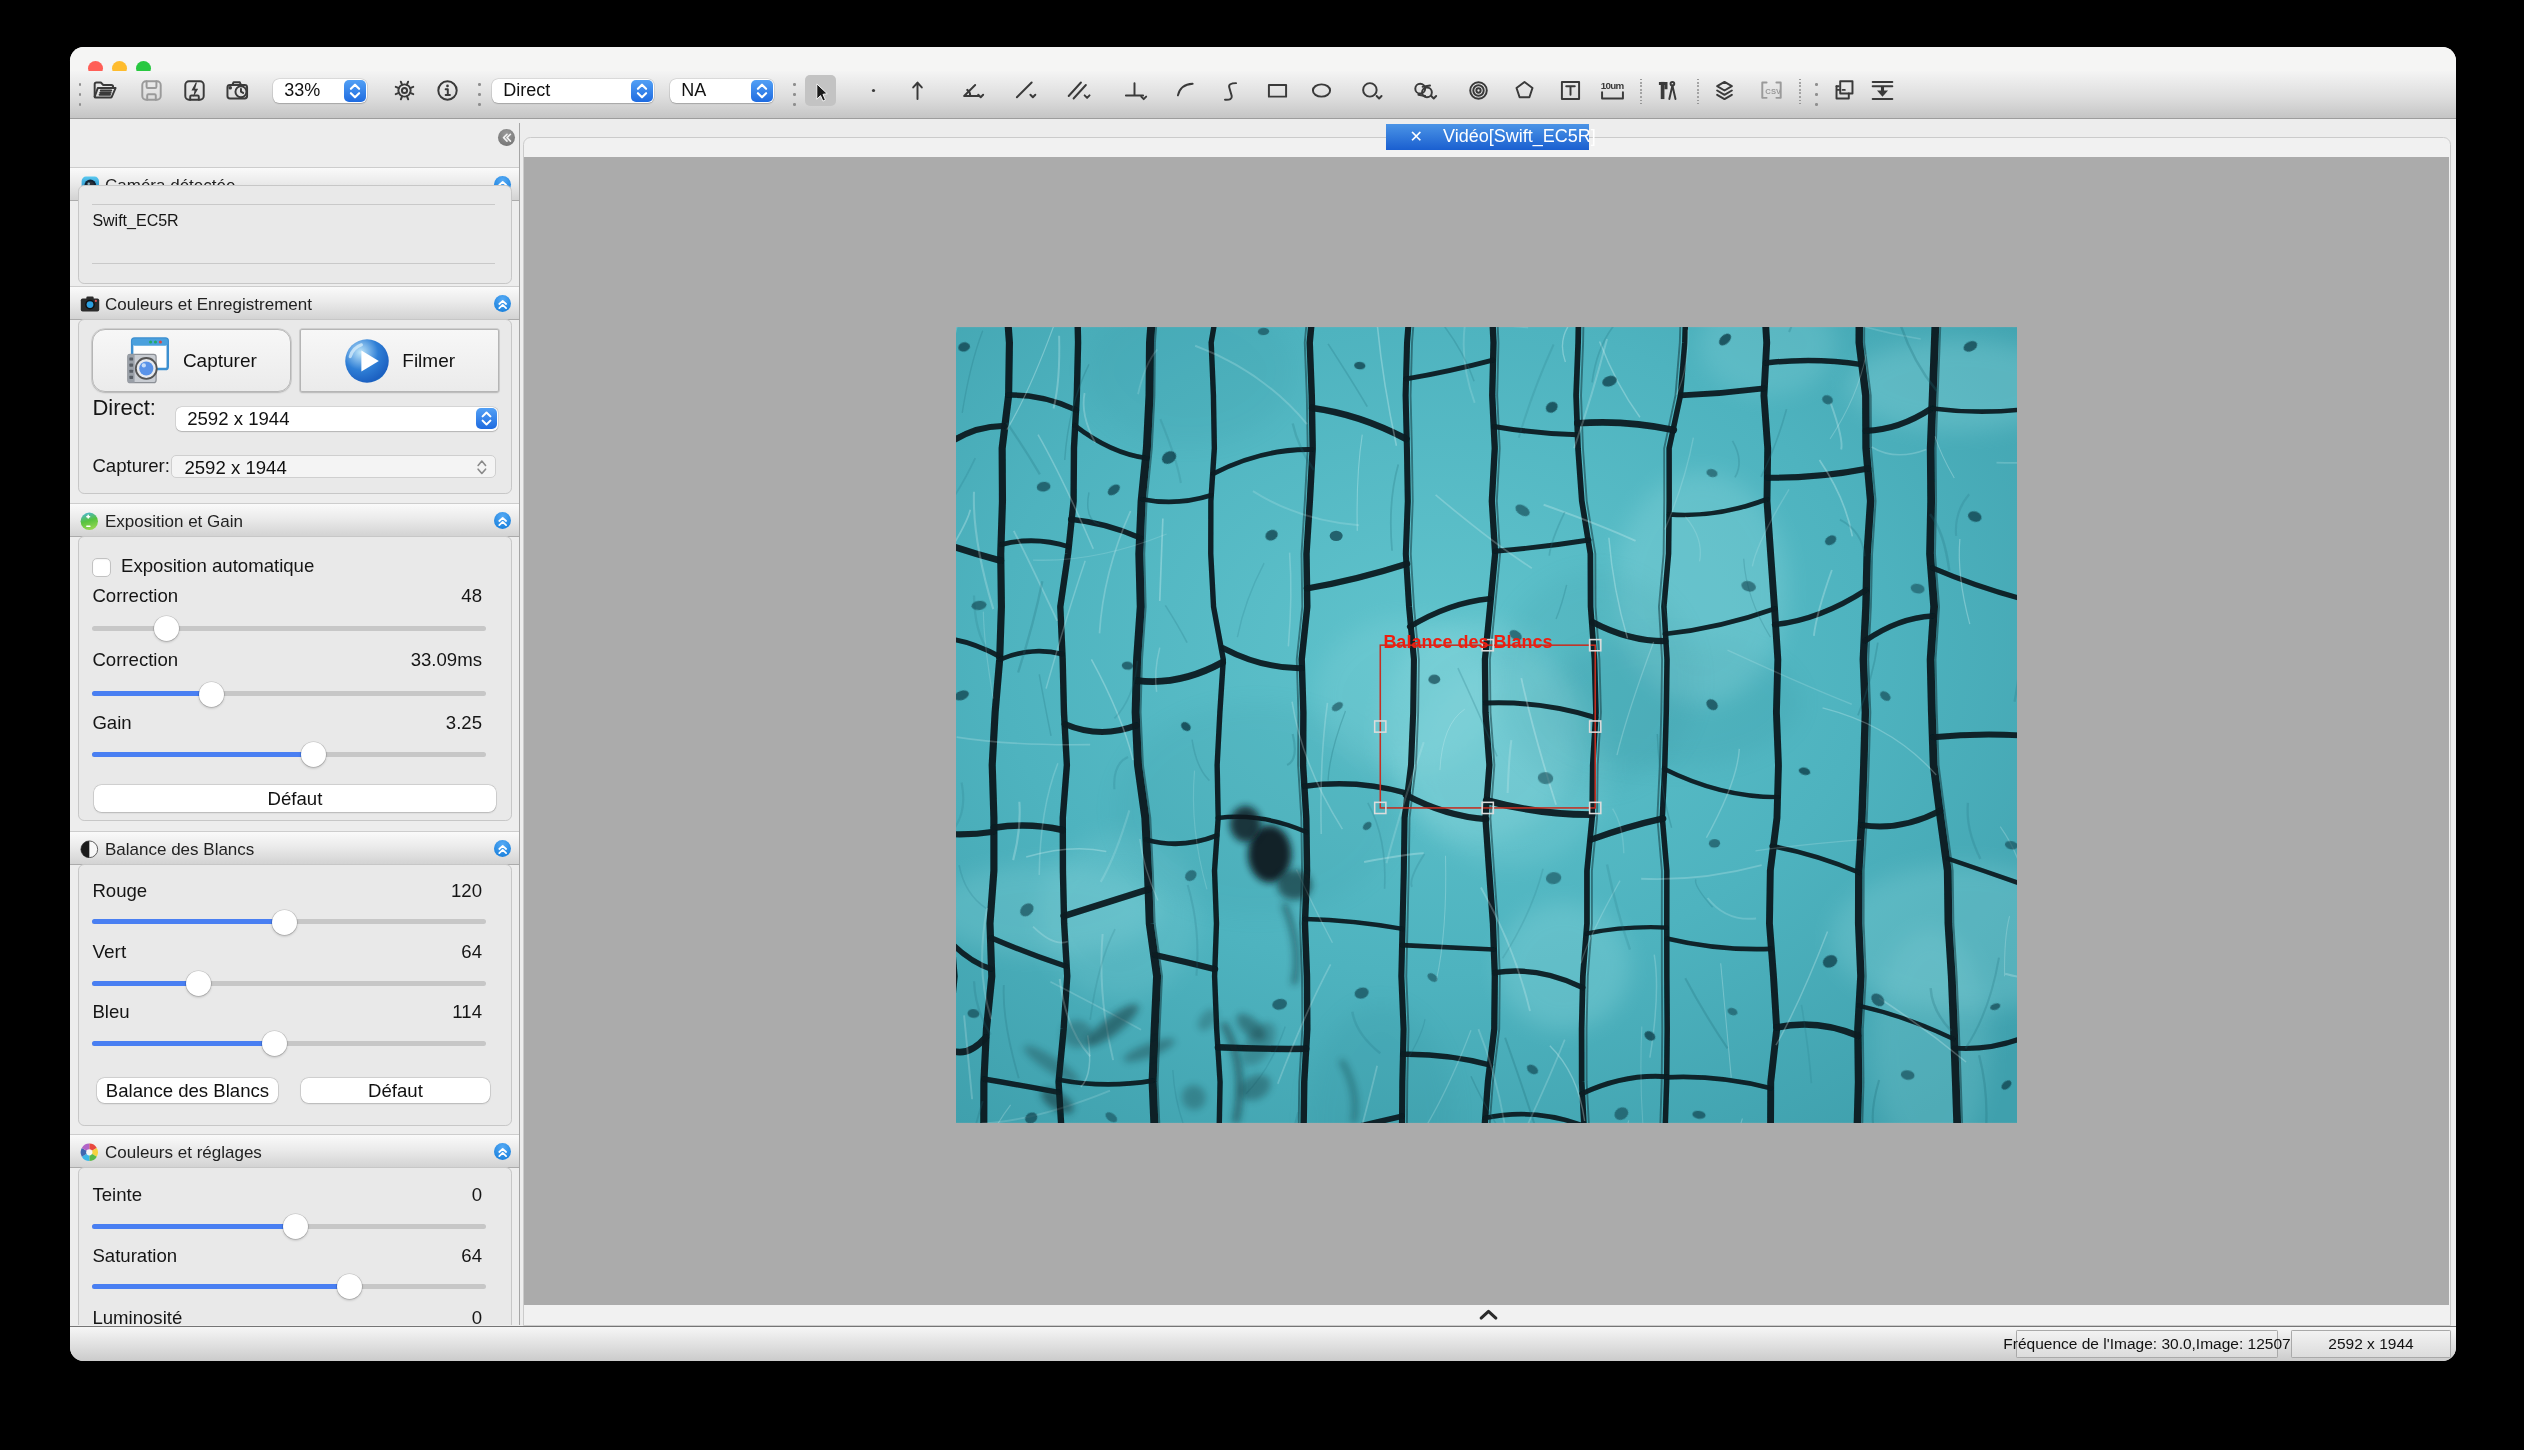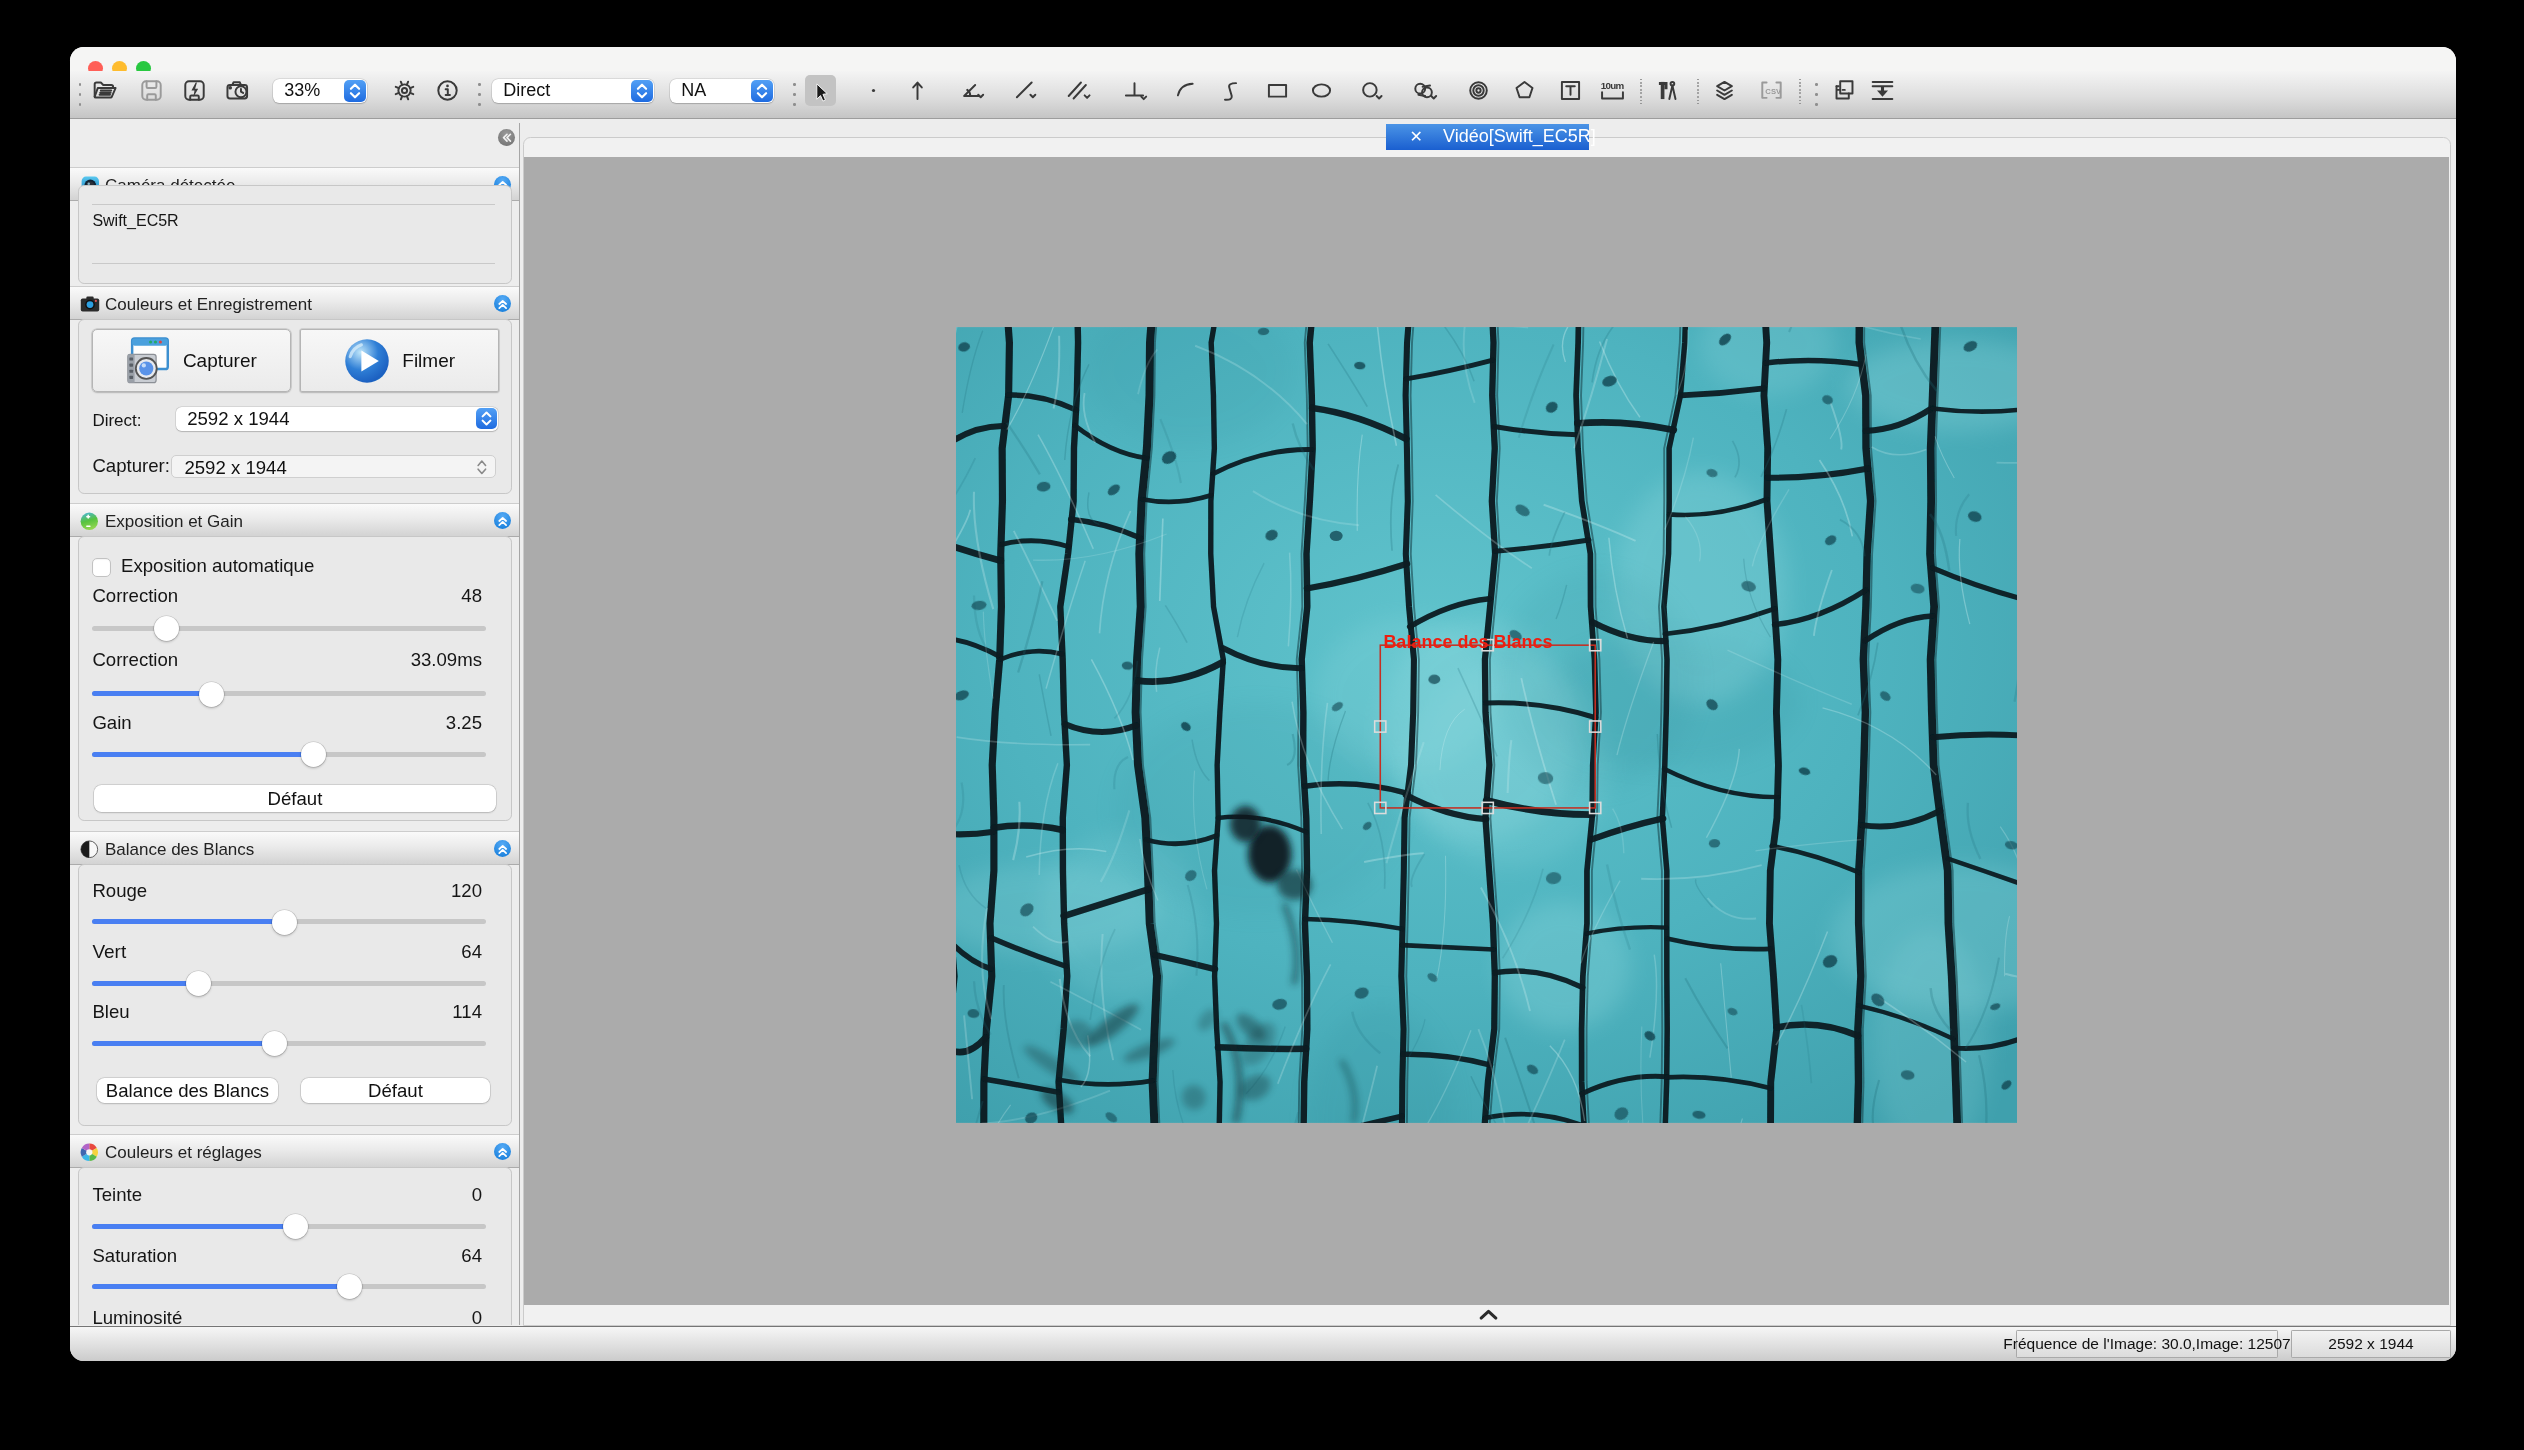--- a/index.html
+++ b/index.html
@@ -671,21 +671,21 @@
               <circle cx="16" cy="14" r="8" fill="#111"></circle>
               <circle cx="16" cy="14" r="5.5" fill="#2d9fe0"></circle>
               <circle cx="25.5" cy="8" r="1.8" fill="#e05050"></circle>
             </svg>
             <span class="ttl">Couleurs et Enregistrement</span>
             <div class="colbtn"><svg width="17.4" height="17.4" viewBox="0 0 28 28">
                 <path d="M8.5 14.5 L14 9.5 L19.5 14.5 M8.5 21 L14 16 L19.5 21" fill="none" stroke="#fff" stroke-width="2.8" stroke-linecap="round" stroke-linejoin="round"></path>
               </svg></div>
           </div>
 <div class="pb" style="top:196px;height:175px"></div>
-<div class="bigbtn btn" style="left:22px;border-radius:5px">
+<div class="bigbtn btn" style="left:22px;border-radius:13px">
             <svg width="43" height="47" viewBox="0 0 70 76" style="margin-right:13.7px">
               <rect x="10" y="2" width="58" height="50" rx="4" fill="#fdfdfd" stroke="#3c8fd0" stroke-width="4"></rect>
               <rect x="10" y="2" width="58" height="12" rx="4" fill="#4aa0dd"></rect>
               <circle cx="56" cy="8" r="2.5" fill="#d44"></circle>
               <circle cx="48" cy="8" r="2.5" fill="#2a6"></circle>
               <circle cx="40" cy="8" r="2.5" fill="#2a6"></circle>
               <rect x="3" y="28" width="46" height="46" rx="4" fill="#c9cdd3" stroke="#8c9096" stroke-width="2"></rect>
               <rect x="3" y="28" width="11" height="46" fill="#9aa0a8"></rect>
               <rect x="5.5" y="33" width="6" height="5" rx="1" fill="#585e66"></rect>
               <rect x="5.5" y="43" width="6" height="5" rx="1" fill="#585e66"></rect>
@@ -706,21 +706,21 @@
                   <stop offset="0.8" stop-color="#1b5fc0"></stop>
                   <stop offset="1" stop-color="#35d5d8"></stop>
                 </radialGradient>
               </defs>
               <circle cx="37" cy="37" r="35" fill="url(#pg)"></circle>
               <path d="M28 20 L56 37 L28 54 Z" fill="#fff"></path>
               <path d="M10 30 Q14 16 28 11" stroke="#dff2fc" stroke-width="5" fill="none" opacity="0.7" stroke-linecap="round"></path>
             </svg>
             <span>Filmer</span>
           </div>
-<div class="lab" style="top:288px;font-size:17px">Direct:</div>
+<div class="lab" style="top:272px;font-size:22px">Direct:</div>
 <div class="sel" style="left:106px;top:284px;width:322px;height:23.6px;border-radius:5.6px">
             <span class="lbl" style="font-size:18.6px;top:1.2px">2592 x 1944</span>
             <div class="stepper" style="width:21px;height:21px"><svg width="21" height="21" viewBox="0 0 35 35">
                 <path d="M11 14 L17.5 7.5 L24 14 M11 21 L17.5 27.5 L24 21" fill="none" stroke="#fff" stroke-width="3.4" stroke-linecap="round" stroke-linejoin="round"></path>
               </svg></div>
           </div>
 <div class="lab" style="top:332px;font-size:18.6px">Capturer:</div>
 <div style="position:absolute;left:101px;top:332px;width:325px;height:23px;background:#f4f4f4;border:0.6px solid #cfcfcf;border-radius:5px;font-size:18.6px;color:#111">
             <span style="position:absolute;left:12.4px;top:0.6px">2592 x 1944</span>
             <svg width="13.7" height="18.6" viewBox="0 0 22 30" style="position:absolute;right:6.2px;top:1.9px">

